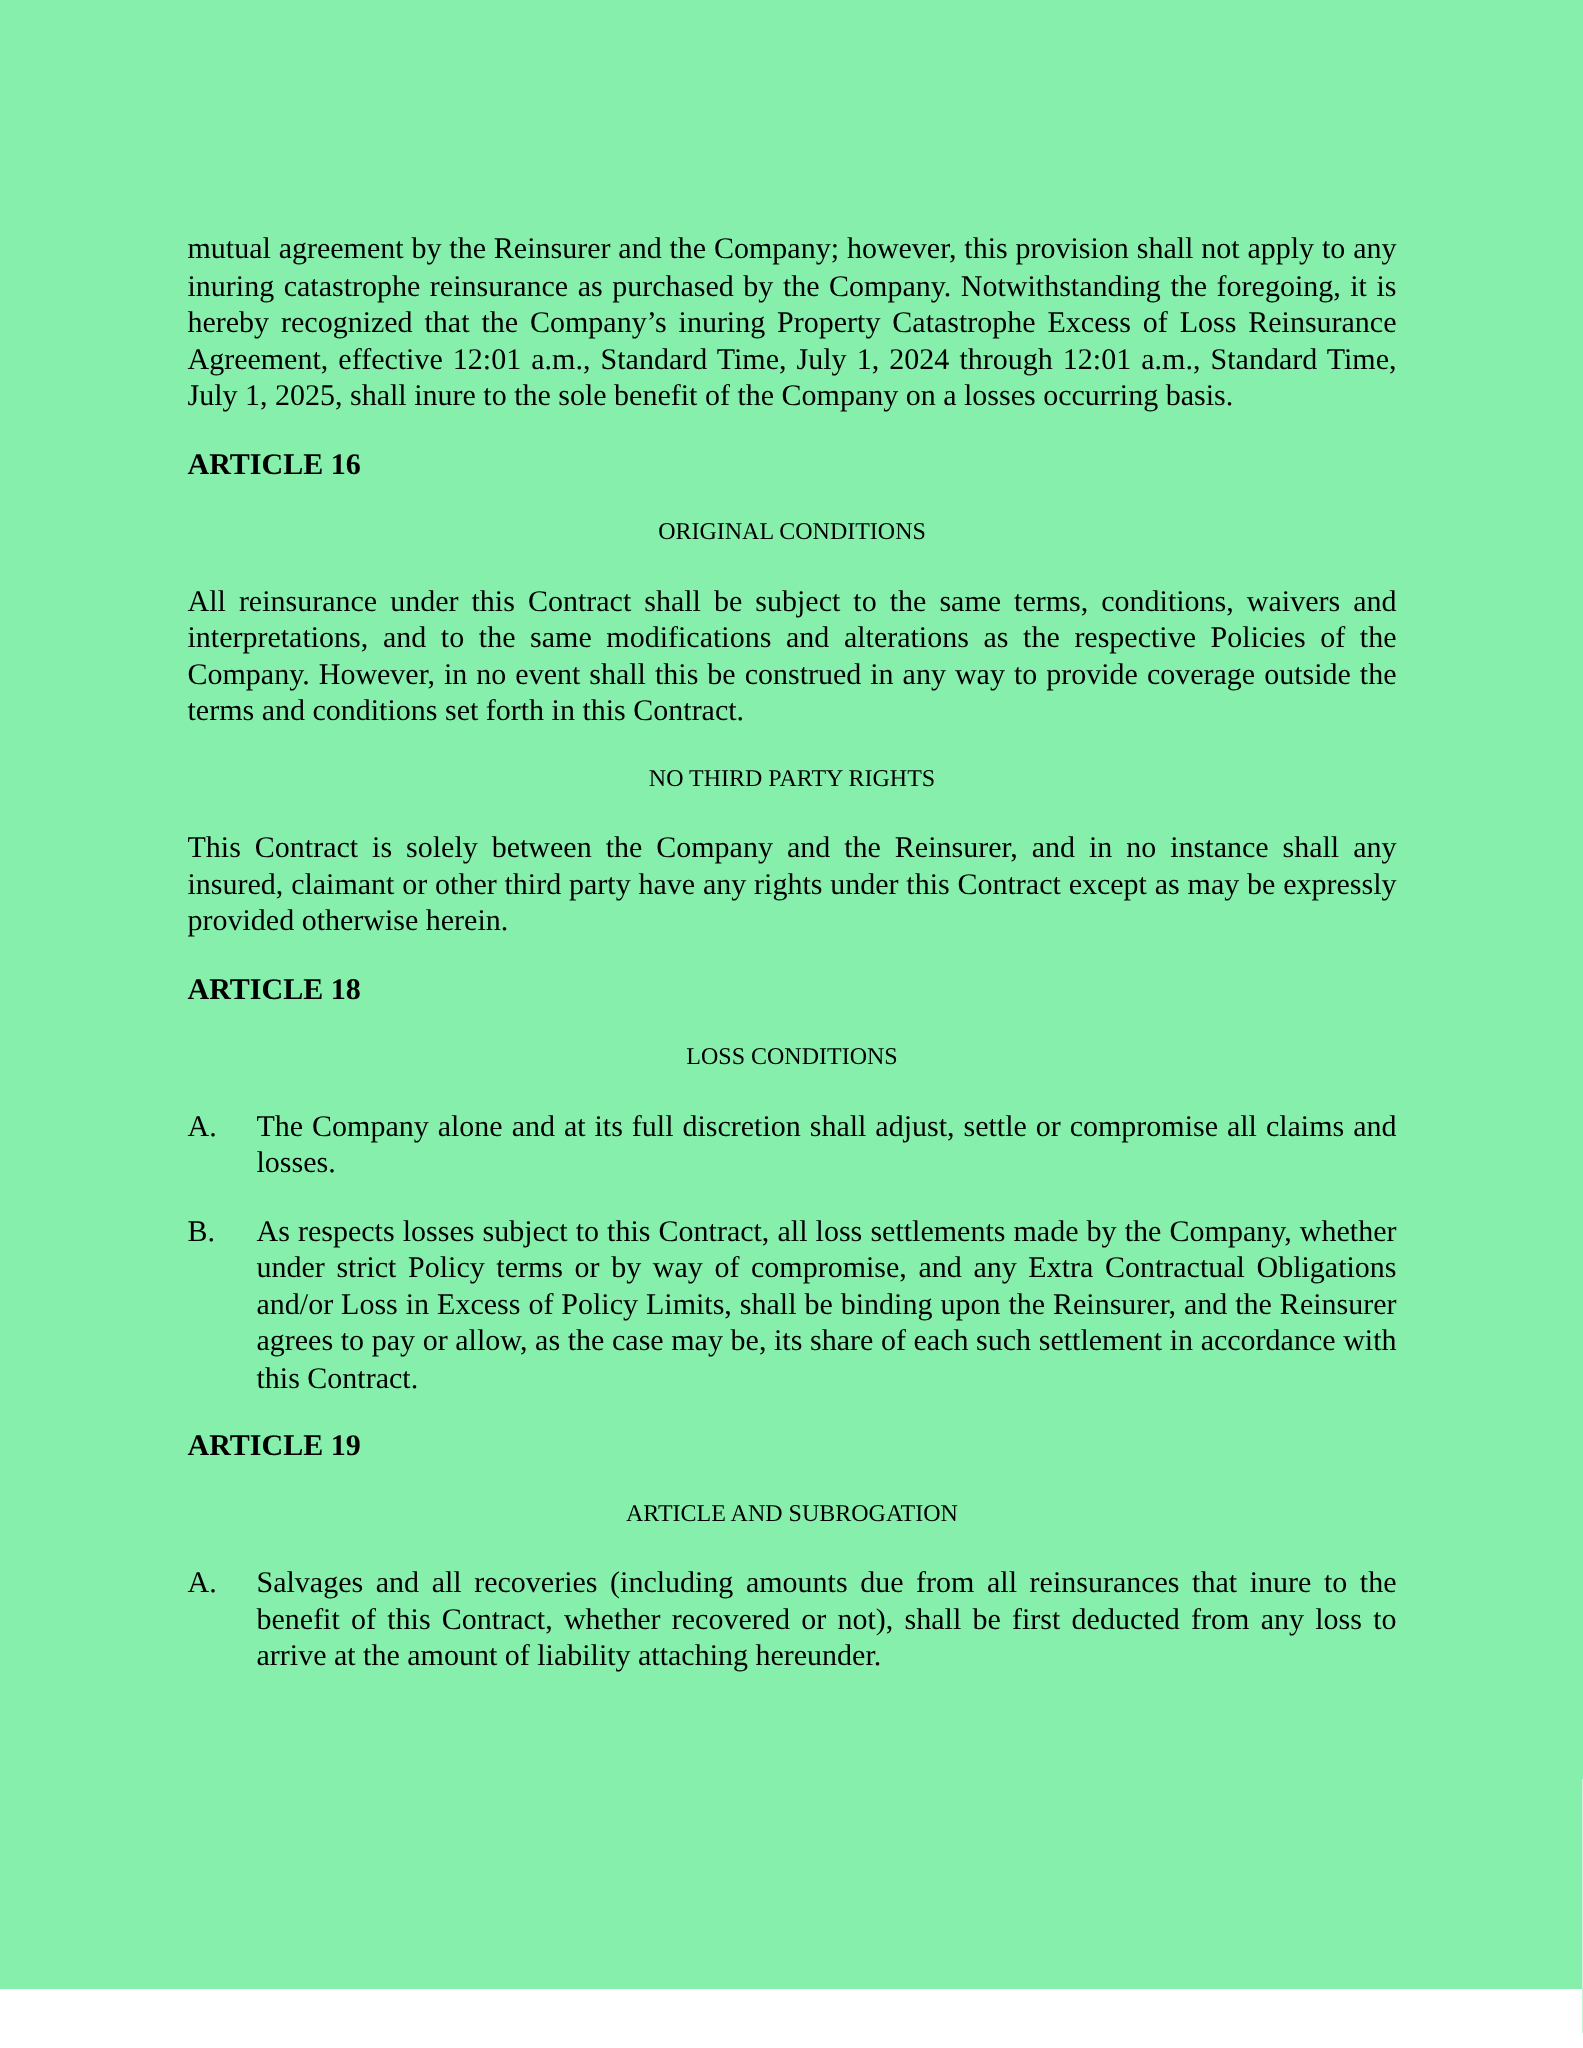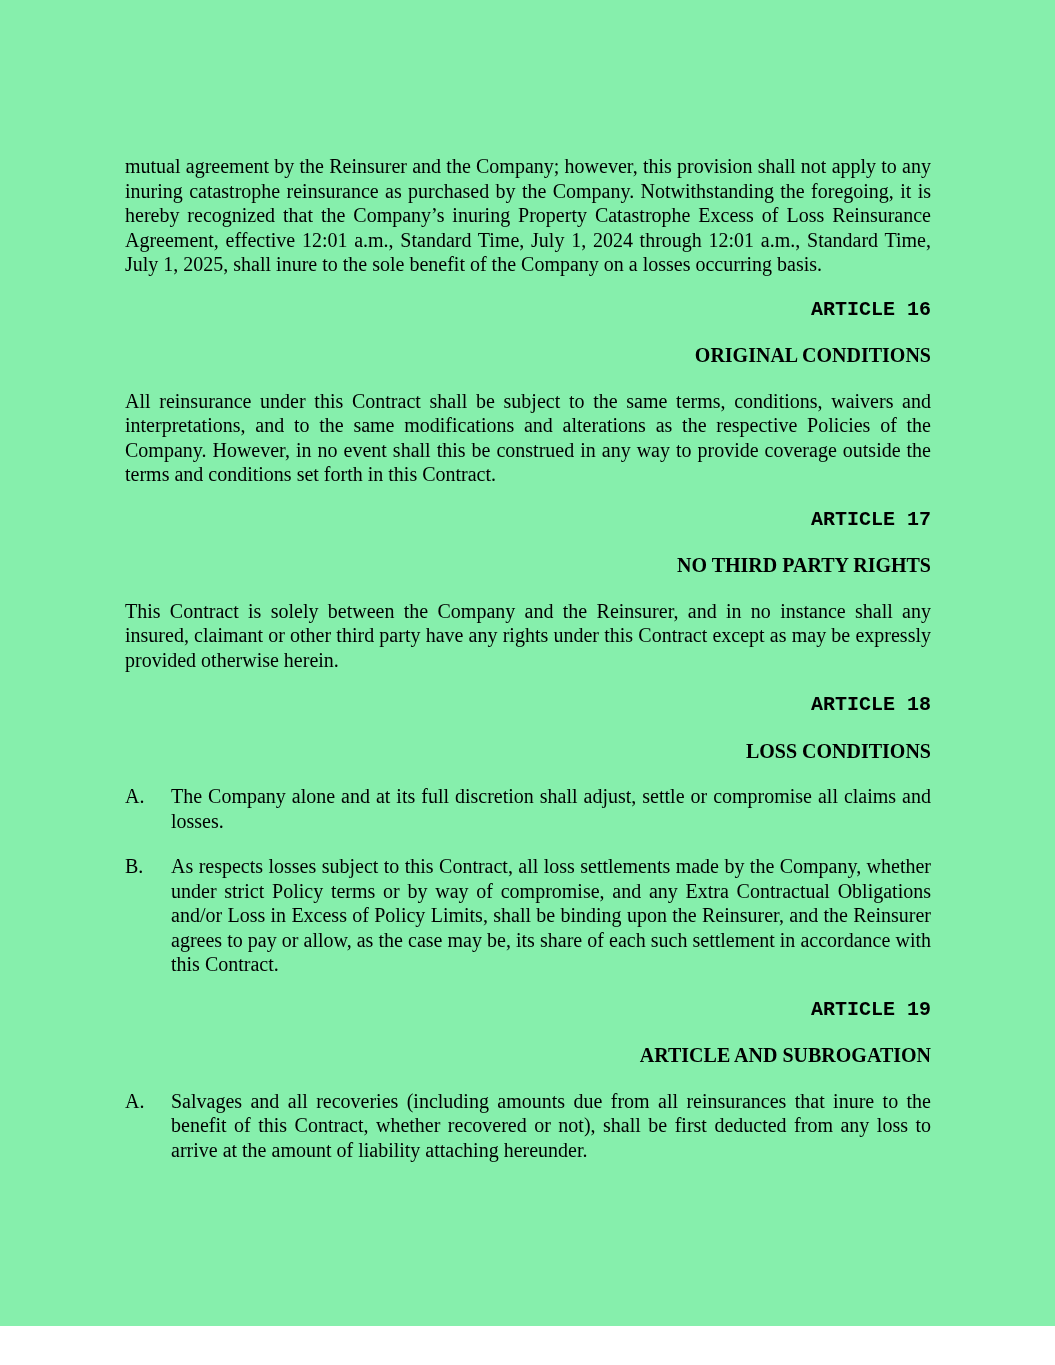--- a/index.html
+++ b/index.html
@@ -25,28 +25,27 @@
     line-height: 24.5px;
   }
   .body-para {
     margin: 0 0 21px 0;
     text-align: justify;
   }
   .article-heading {
     margin: 0 0 21px 0;
     font-size: 20px;
     font-weight: bold;
-    text-align: right;
-    font-family: Liberation Mono, monospace;
+    text-align: left;
   }
   .section-title {
     margin: 0 0 21px 0;
-    font-size: 20px;
-    font-weight: bold;
-    text-align: right;
+    font-size: 16px;
+    font-weight: normal;
+    text-align: center;
   }
   .list-item {
     display: flex;
     margin: 0 0 21px 0;
   }
   .list-item .marker {
     flex: 0 0 46px;
     text-align: left;
   }
   .list-item .item-text {
@@ -59,21 +58,20 @@
 
 <div class="page">
   <div class="content">
 
     <p class="body-para">mutual agreement by the Reinsurer and the Company; however, this provision shall not apply to any inuring catastrophe reinsurance as purchased by the Company. Notwithstanding the foregoing, it is hereby recognized that the Company’s inuring Property Catastrophe Excess of Loss Reinsurance Agreement, effective 12:01 a.m., Standard Time, July 1, 2024 through 12:01 a.m., Standard Time, July 1, 2025, shall inure to the sole benefit of the Company on a losses occurring basis.</p>
 
     <h2 class="article-heading">ARTICLE 16</h2>
     <h3 class="section-title">ORIGINAL CONDITIONS</h3>
     <p class="body-para">All reinsurance under this Contract shall be subject to the same terms, conditions, waivers and interpretations, and to the same modifications and alterations as the respective Policies of the Company.  However, in no event shall this be construed in any way to provide coverage outside the terms and conditions set forth in this Contract.</p>
 
-    <h2 class="article-heading">ARTICLE 17</h2>
     <h3 class="section-title">NO THIRD PARTY RIGHTS</h3>
     <p class="body-para">This Contract is solely between the Company and the Reinsurer, and in no instance shall any insured, claimant or other third party have any rights under this Contract except as may be expressly provided otherwise herein.</p>
 
     <h2 class="article-heading">ARTICLE 18</h2>
     <h3 class="section-title">LOSS CONDITIONS</h3>
 
     <div class="list-item">
       <span class="marker">A.</span>
       <span class="item-text">The Company alone and at its full discretion shall adjust, settle or compromise all claims and losses.</span>
     </div>

